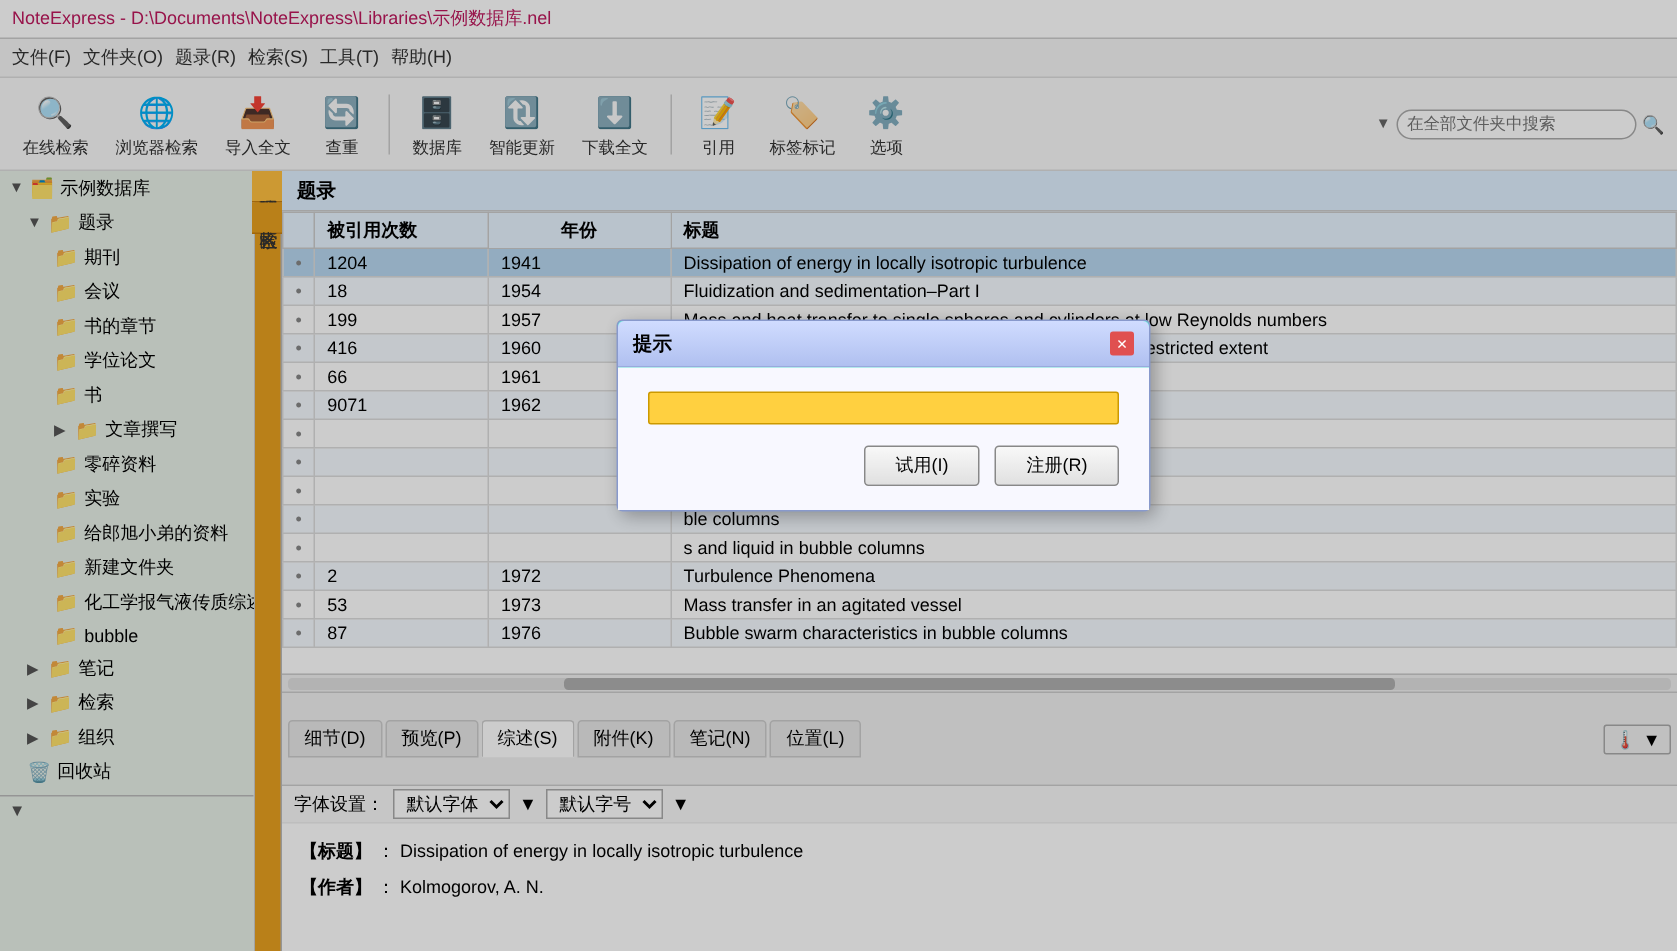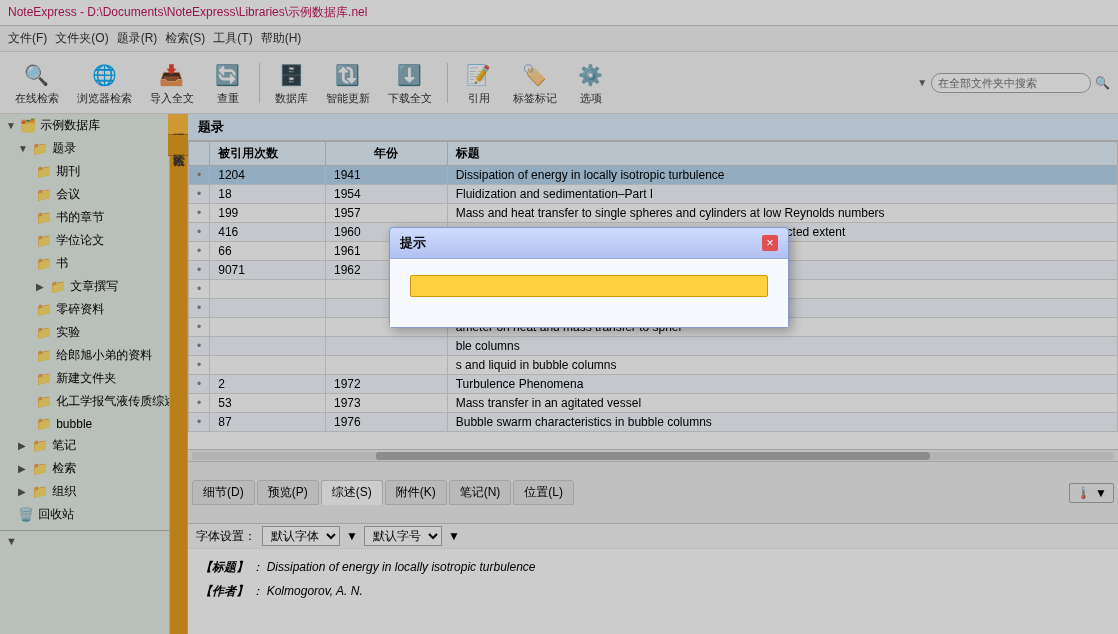--- a/index.html
+++ b/index.html
@@ -224,21 +224,21 @@
 
     
     .detail-area {
       padding: 8px 12px;
       font-size: 12px;
       background: #fff;
       border-top: 1px solid #eee;
       min-height: 90px;
       line-height: 1.8;
     }
-    .detail-line { margin-bottom: 2px; font-style: italic; }
+    .detail-line { margin-bottom: 2px; }
     .detail-label { font-weight: bold; }
 
     
     .hscroll {
       background: #f0f0f0;
       height: 12px;
       border-top: 1px solid #ccc;
       display: flex;
       align-items: center;
     }
@@ -250,21 +250,21 @@
       background: rgba(0,0,0,0.2);
       display: flex;
       align-items: center;
       justify-content: center;
       z-index: 100;
     }
     .modal {
       background: #5eead4;
       border: 1px solid #8899cc;
       border-radius: 4px;
-      width: 400px;
+      width: 356px;
       box-shadow: 3px 3px 12px rgba(0,0,0,0.3);
     }
     .modal-title {
       background: linear-gradient(to bottom, #d0dcff, #b0c0f0);
       padding: 6px 10px;
       font-size: 13px;
       font-weight: bold;
       border-bottom: 1px solid #99aadd;
       display: flex;
       align-items: center;
@@ -626,15 +626,19 @@
 </div>
 
 <div class="modal-overlay">
   <div class="modal" style="margin-top: -80px; margin-left: 60px;">
     <div class="modal-title">
       <span>提示</span>
       <button class="modal-close">×</button>
     </div>
     <div class="modal-body">
       <div class="modal-progress"></div>
+      <div class="modal-buttons">
+        <button class="modal-btn">试用(I)</button>
+        <button class="modal-btn">注册(R)</button>
+      </div>
     </div>
   </div>
 </div>
 
 </body></html>

